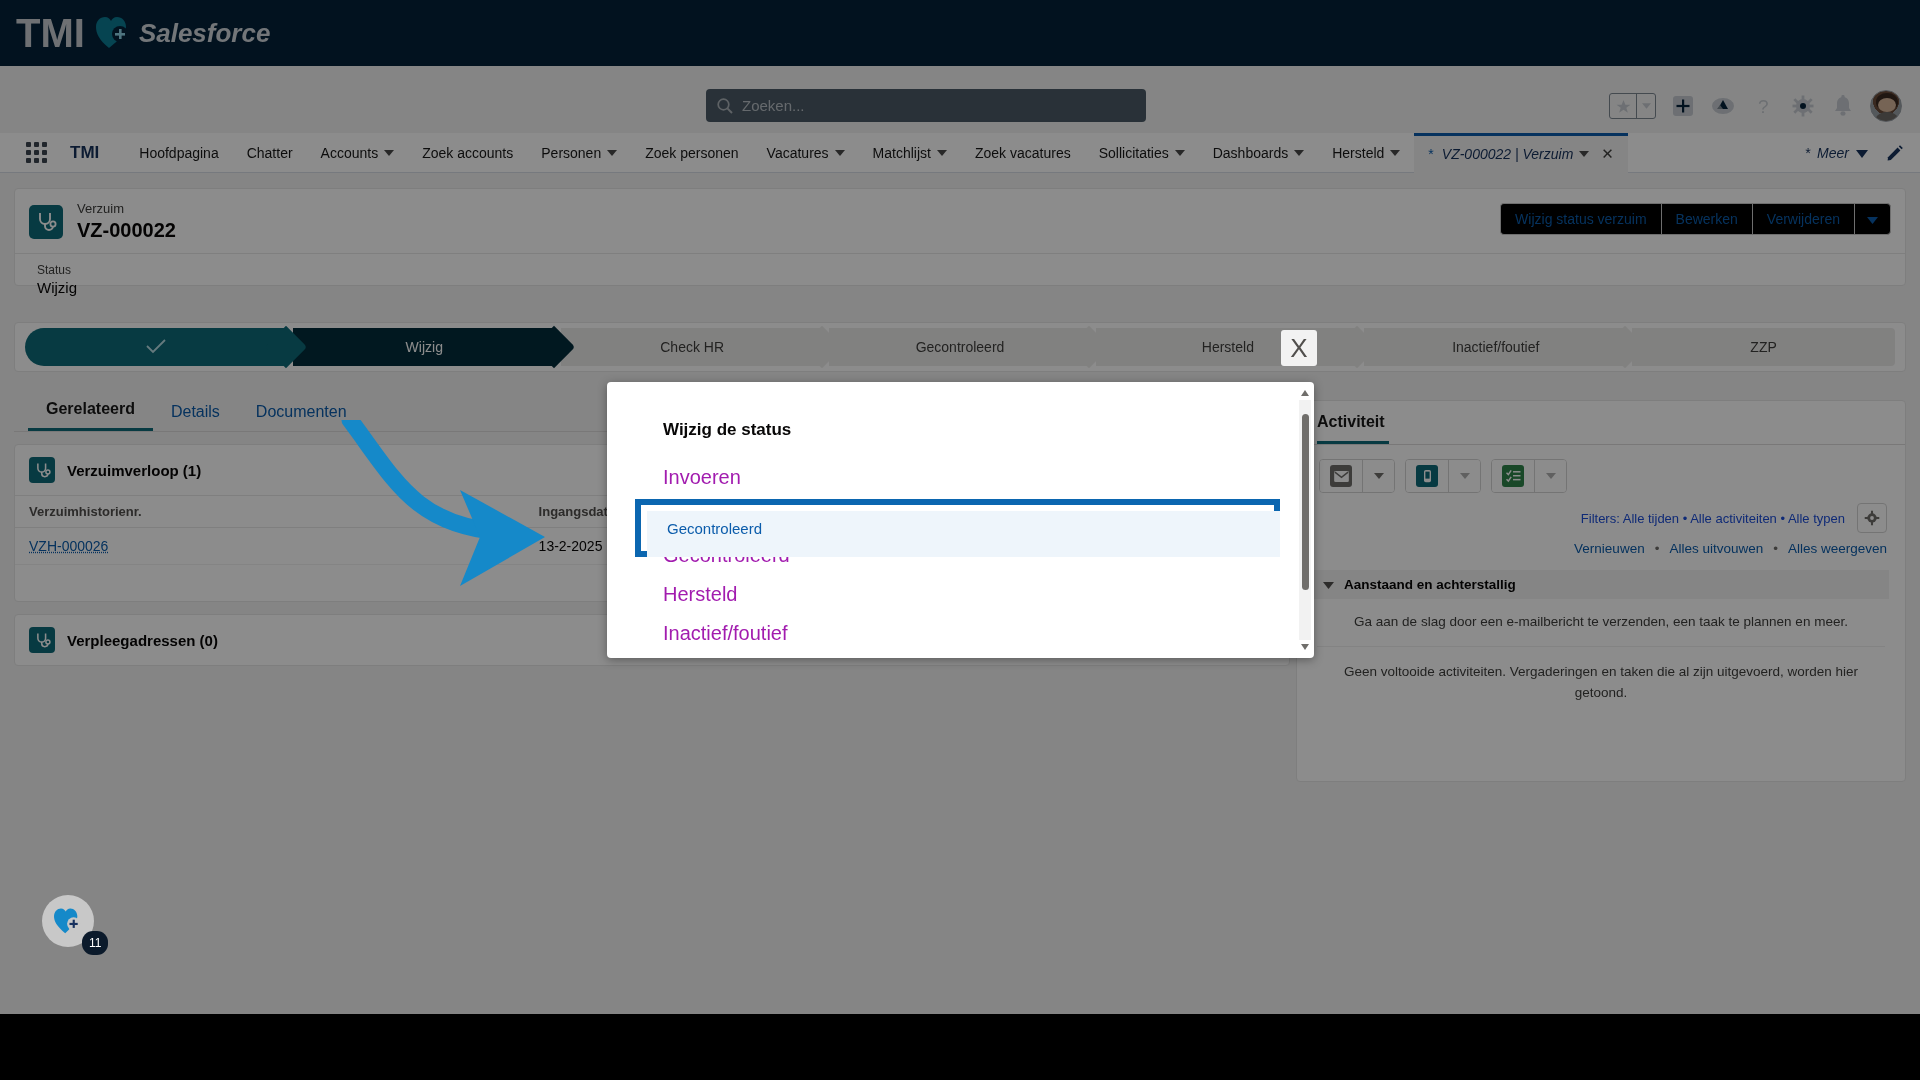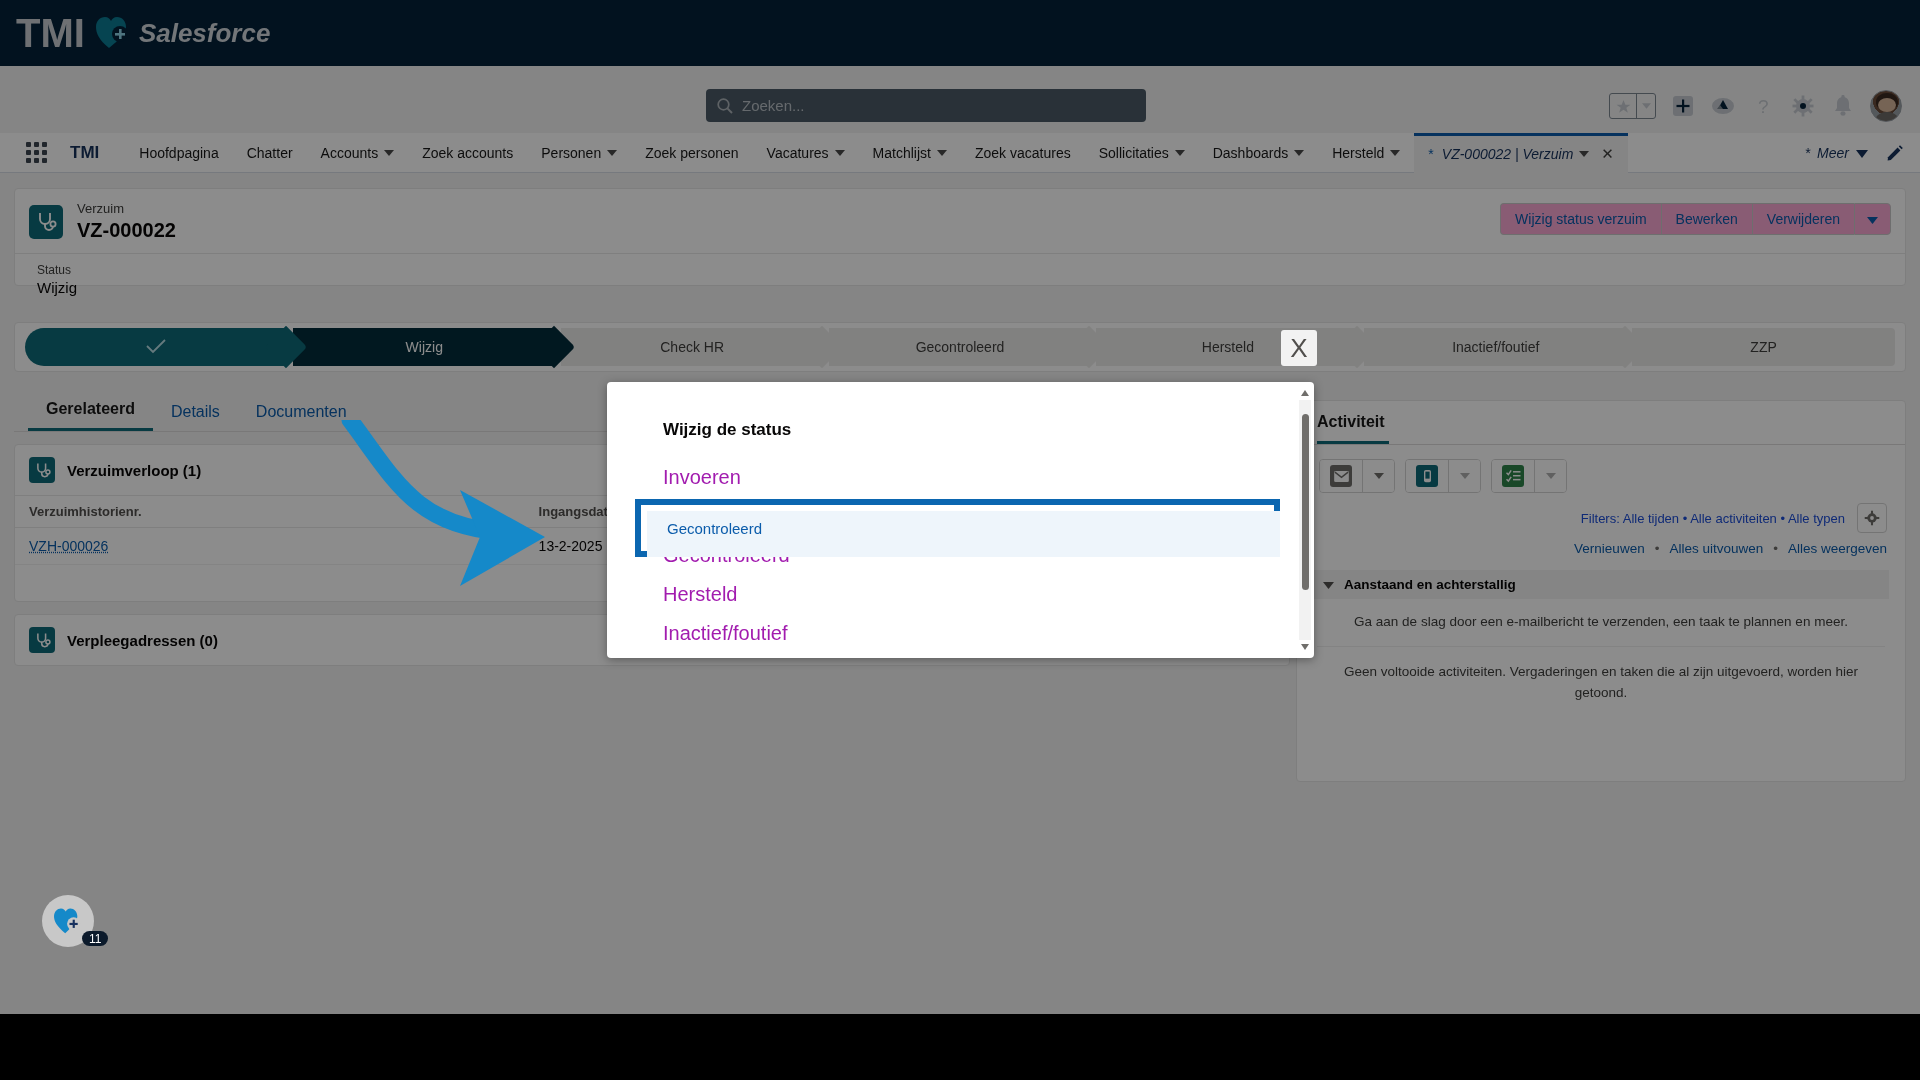--- a/index.html
+++ b/index.html
@@ -115,21 +115,21 @@
   .rec-obj { font-size: 13px; color: #3e3e3c; line-height: 16px; }
   .rec-name { font-size: 20px; font-weight: 700; color: #080707; line-height: 26px; }
   .rec-divider { margin: 10px 0 0 0; border-top: 1px solid #e8e8e8; }
   .rec-status { padding: 8px 0 0 22px; }
   .rec-status .k { font-size: 12px; color: #3e3e3c; line-height: 16px; }
   .rec-status .v { font-size: 15px; color: #080707; line-height: 20px; }
   .rec-actions {
     position: absolute; right: 14px; top: 14px; display: flex; align-items: stretch;
   }
   .btn {
-    height: 32px; padding: 0 14px; border: 1px solid #c9c9c9; background: #f9a8d4;
+    height: 32px; padding: 0 14px; border: 1px solid #c9c9c9; background: #000000;
     color: #0b5cab; font-size: 14px; display: flex; align-items: center;
     border-right: none;
   }
   .btn:first-child { border-radius: 4px 0 0 4px; }
   .btn.caret { border-right: 1px solid #c9c9c9; border-radius: 0 4px 4px 0; padding: 0 12px; }
 
   
   .path-wrap {
     position: absolute; left: 14px; top: 322px; width: 1892px; height: 50px; z-index: 10;
     background: #fff; border: 1px solid #e5e5e5; border-radius: 4px;
@@ -256,21 +256,21 @@
   
   .arrow-anno { position: absolute; left: 340px; top: 420px; z-index: 760; }
 
   
   .floatw { position: absolute; left: 42px; top: 895px; z-index: 760; }
   .floatw .circle {
     width: 52px; height: 52px; border-radius: 50%; background: #c8c8c8;
     display:flex; align-items:center; justify-content:center;
   }
   .floatw .badge {
-    position: absolute; left: 40px; top: 36px; min-width: 26px; height: 15px;
+    position: absolute; left: 40px; top: 36px; min-width: 26px; height: 24px;
     background: #0b1a2b; color: #fff; border-radius: 11px; font-size: 12px;
     display:flex; align-items:center; justify-content:center; padding: 0 7px;
   }
 </style>
 </head>
 <body>
 
 <div id="app">
 
   <div class="viewport"></div>

